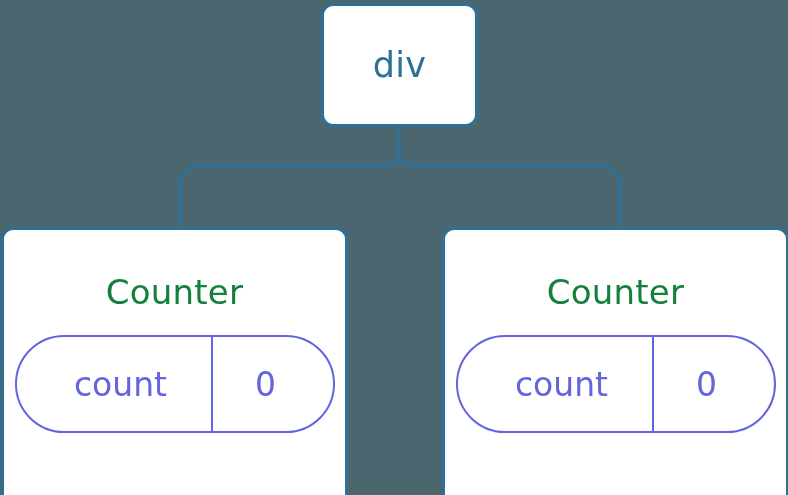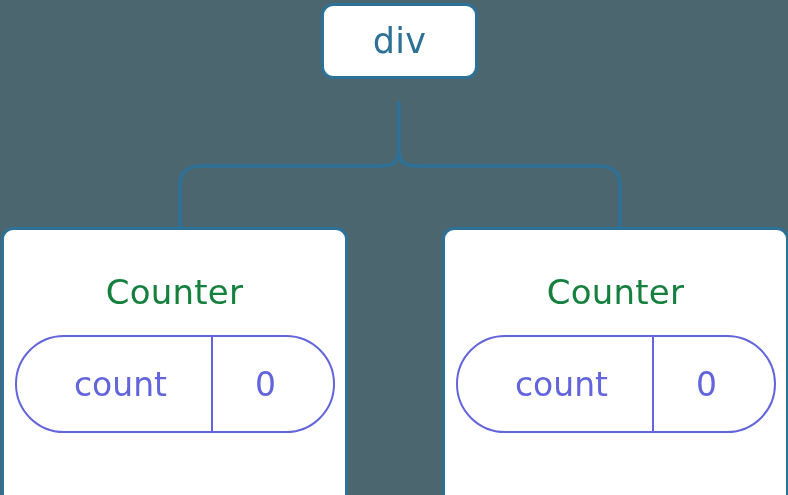--- a/index.html
+++ b/index.html
@@ -41,21 +41,21 @@
     box-sizing: border-box;
     display: flex;
     flex-direction: column;
     align-items: center;
   }
 
   .node-root {
     left: 321px;
     top: 3px;
     width: 157px;
-    height: 76px;
+    height: 124px;
     justify-content: center;
   }
 
   .node-label-root {
     color: #2e7197;
     font-size: 35px;
     line-height: 1;
     letter-spacing: 0.2px;
   }
 

